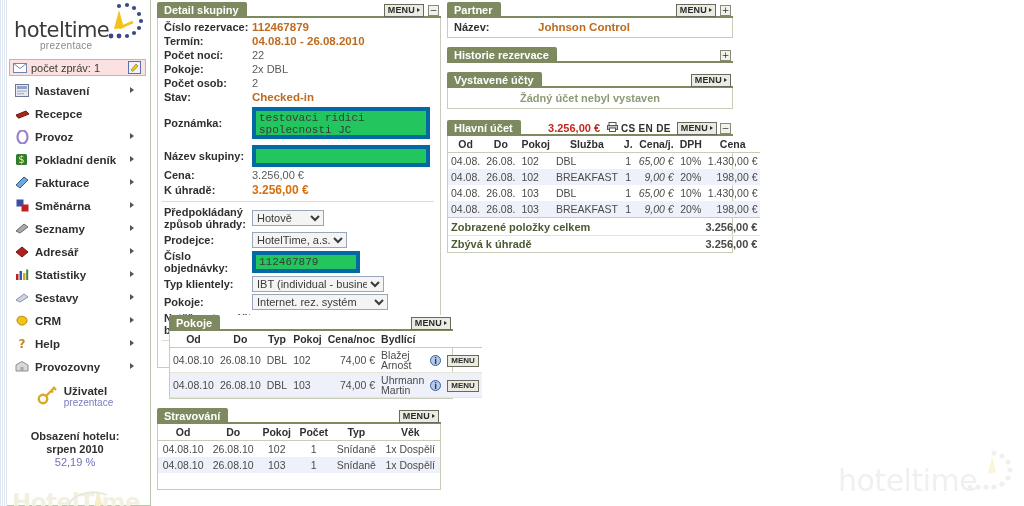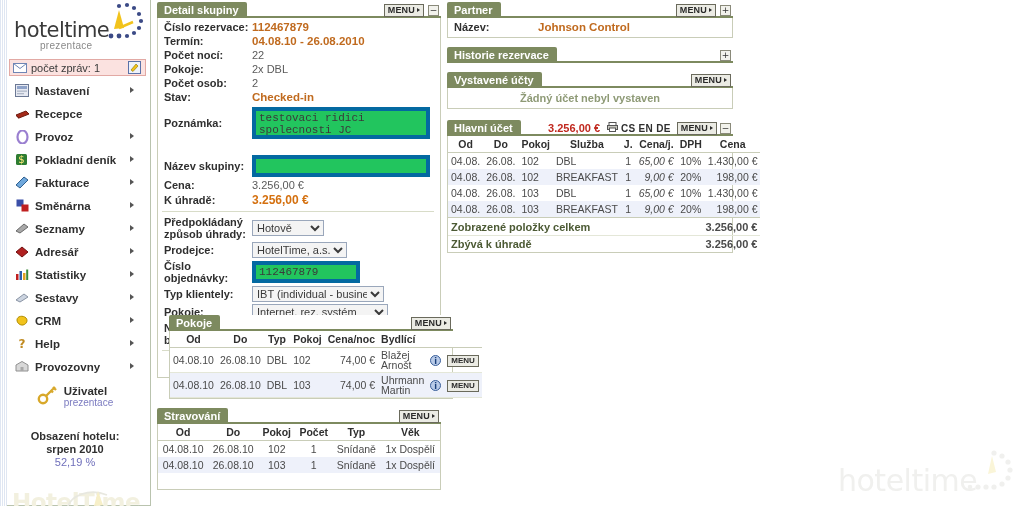--- a/index.html
+++ b/index.html
@@ -454,21 +454,21 @@
       <div class="drow">
         <span class="dlabel">Stav:</span>
         <span class="dval hl">Checked-in</span>
       </div>
 
       <div class="drow" style="align-items:center; margin-top:2px;">
         <span class="dlabel">Poznámka:</span>
         <textarea class="txt" style="width: 178px; height: 32px; resize: none;">testovaci ridici spolecnosti JC</textarea>
       </div>
 
-      <div class="drow" style="margin-top:14px;">
+      <div class="drow" style="margin-top:4px;">
         <span class="dlabel">Název skupiny:</span>
         <input class="txt" style="width: 178px;" type="text" value="">
       </div>
 
       <div class="drow">
         <span class="dlabel">Cena:</span>
         <span class="dval">3.256,00 €</span>
       </div>
       <div class="drow">
         <span class="dlabel">K úhradě:</span>

